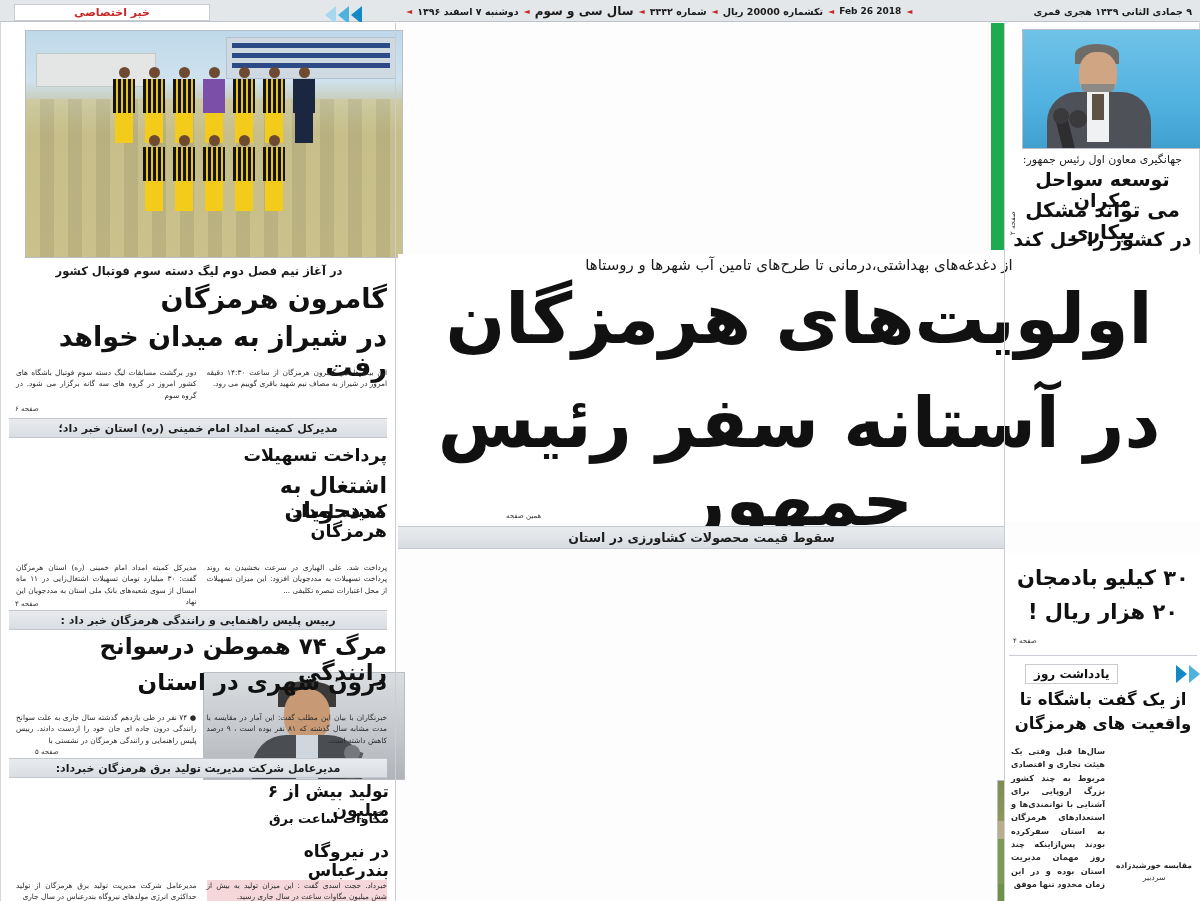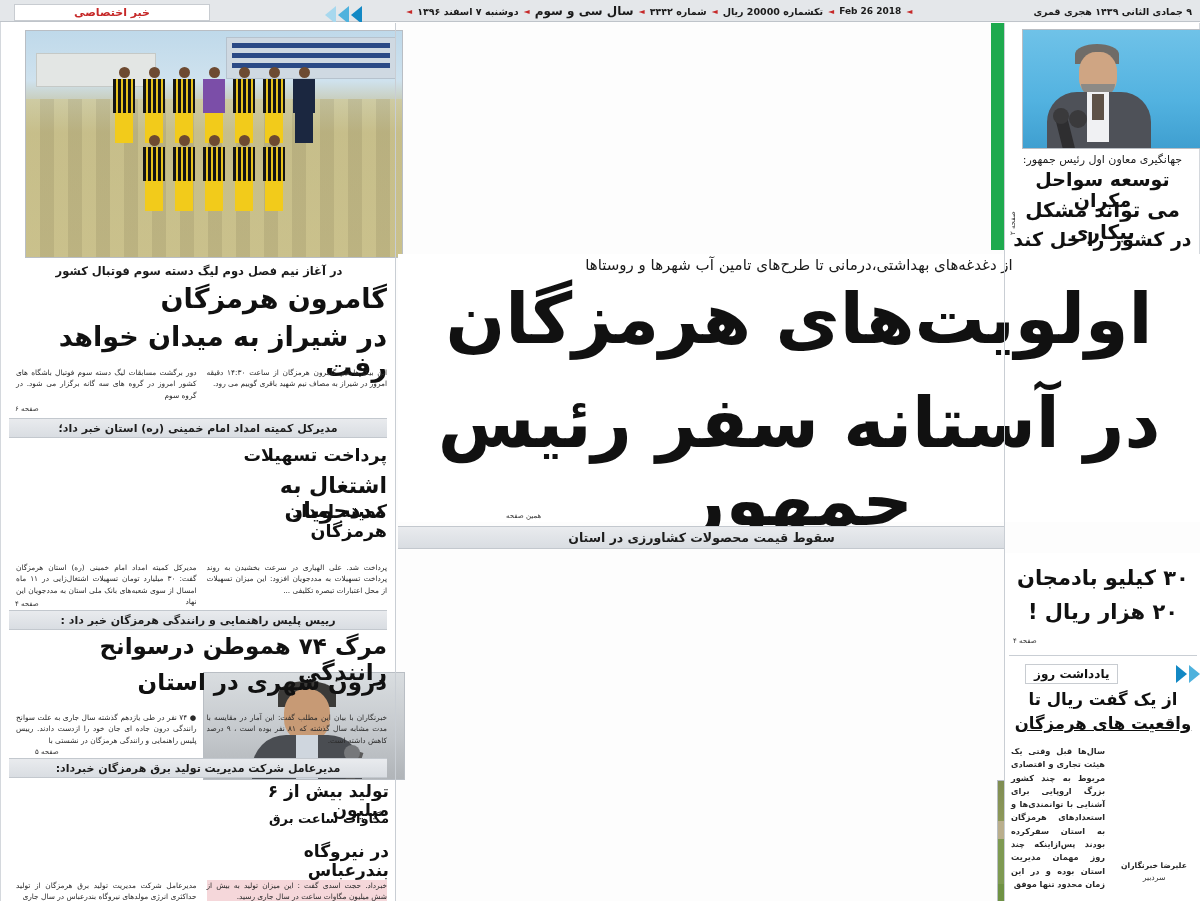--- a/index.html
+++ b/index.html
@@ -359,24 +359,24 @@
 
     <div class="abs" style="left:20px;top:110px;width:188px;height:22px;display:flex;align-items:center;justify-content:space-between;">
       <span class="chevrons">
         <span class="chev" style="border-left:11px solid #a7d8ee;"></span>
         <span class="chev" style="border-left:11px solid #4fb2dd;"></span>
         <span class="chev" style="border-left:11px solid #1288c4;"></span>
       </span>
       <span class="white-card" style="padding:2px 8px;font-size:12px;font-weight:bold;color:#111;">یادداشت روز</span>
     </div>
 
-    <div class="abs hl" style="left:4px;top:138px;width:188px;font-size:16.5px;text-align:center;">از یک گفت ریال تا</div>
-    <div class="abs hl" style="left:4px;top:162px;width:188px;font-size:16.5px;text-align:center;text-decoration:underline;">واقعیت های هرمزگان</div>
+    <div class="abs hl" style="left:4px;top:138px;width:188px;font-size:16.5px;text-align:center;">از یک گفت باشگاه تا</div>
+    <div class="abs hl" style="left:4px;top:162px;width:188px;font-size:16.5px;text-align:center;">واقعیت های هرمزگان</div>
 
     <div class="abs body-txt" style="left:6px;top:192px;width:94px;font-size:8.2px;line-height:1.62;font-weight:bold;">سال‌ها قبل وقتی یک هیئت تجاری و اقتصادی مربوط به چند کشور بزرگ اروپایی برای آشنایی با توانمندی‌ها و استعدادهای هرمزگان به استان سفرکرده بودند پس‌ازاینکه چند روز مهمان مدیریت استان بوده و در این زمان محدود تنها موفق</div>
 
-    <div class="abs" style="left:104px;top:308px;width:90px;font-size:7.6px;text-align:center;font-weight:bold;color:#222;">علیرضا خبرنگاران</div>
+    <div class="abs" style="left:104px;top:308px;width:90px;font-size:7.6px;text-align:center;font-weight:bold;color:#222;">مقایسه خورشیدزاده</div>
     <div class="abs" style="left:104px;top:320px;width:90px;font-size:7.6px;text-align:center;color:#333;">سردبیر</div>
   </div>
 
   <div class="abs rule" style="left:395px;top:23px;width:1px;height:878px;"></div>
   <div class="abs rule" style="left:1004px;top:23px;width:1px;height:878px;"></div>
 </div>
 
 </body></html>

